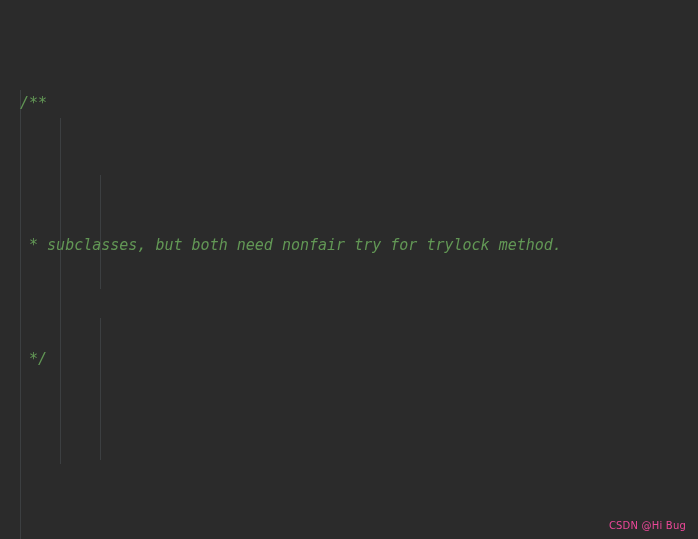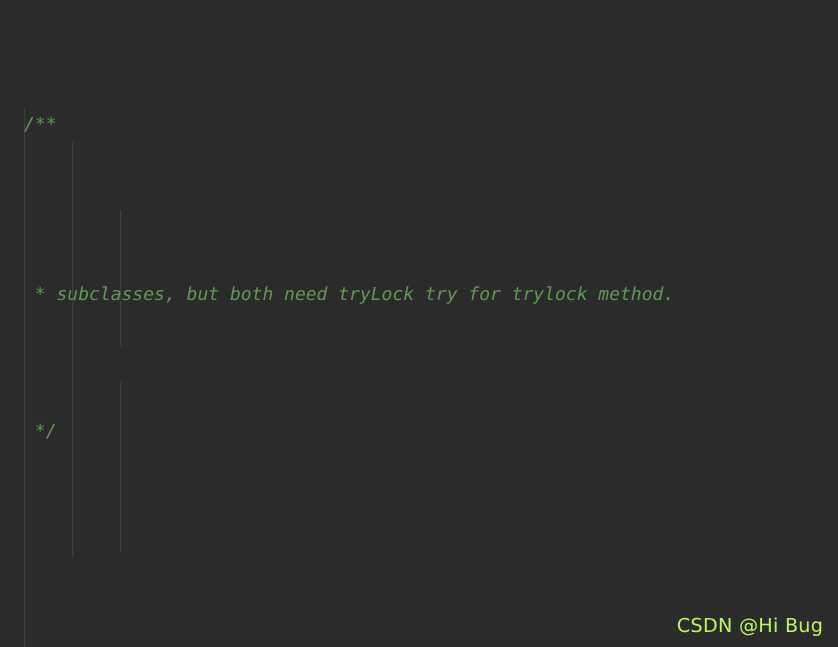--- a/index.html
+++ b/index.html
@@ -44,42 +44,42 @@
     height: 28.4px;
     white-space: pre;
   }          
   .doc  { color: #629755; font-style: italic; }
 
   #watermark {
     position: absolute;
     right: 12px;
     bottom: 8px;
     z-index: 5;
-    color: #bef264;
+    color: #ec4899;
     font-family: "DejaVu Sans", "Liberation Sans", sans-serif;
-    font-size: 16px;
+    font-size: 10px;
     letter-spacing: 0.2px;
   }
 </style>
 </head>
 <body>
 
 <div id="editor">
 
   <div class="indent-guide" style="left:20px; height:511px; top:90px;"></div>
   <div class="indent-guide" style="left:60px; height:346px; top:118px;"></div>
   <div class="indent-guide" style="left:100px; height:114px; top:175px;"></div>
   <div class="indent-guide" style="left:100px; height:142px; top:318px;"></div>
 
   <div class="code">
 
     <div class="line"><span class="doc">/**</span></div>
 
 
-    <div class="line"><span class="doc"> * subclasses, but both need tryLock try for trylock method.</span></div>
+    <div class="line"><span class="doc"> * subclasses, but both need nonfair try for trylock method.</span></div>
 
     <div class="line"><span class="doc"> */</span></div>
 
     
 
     
 
     
 
     

